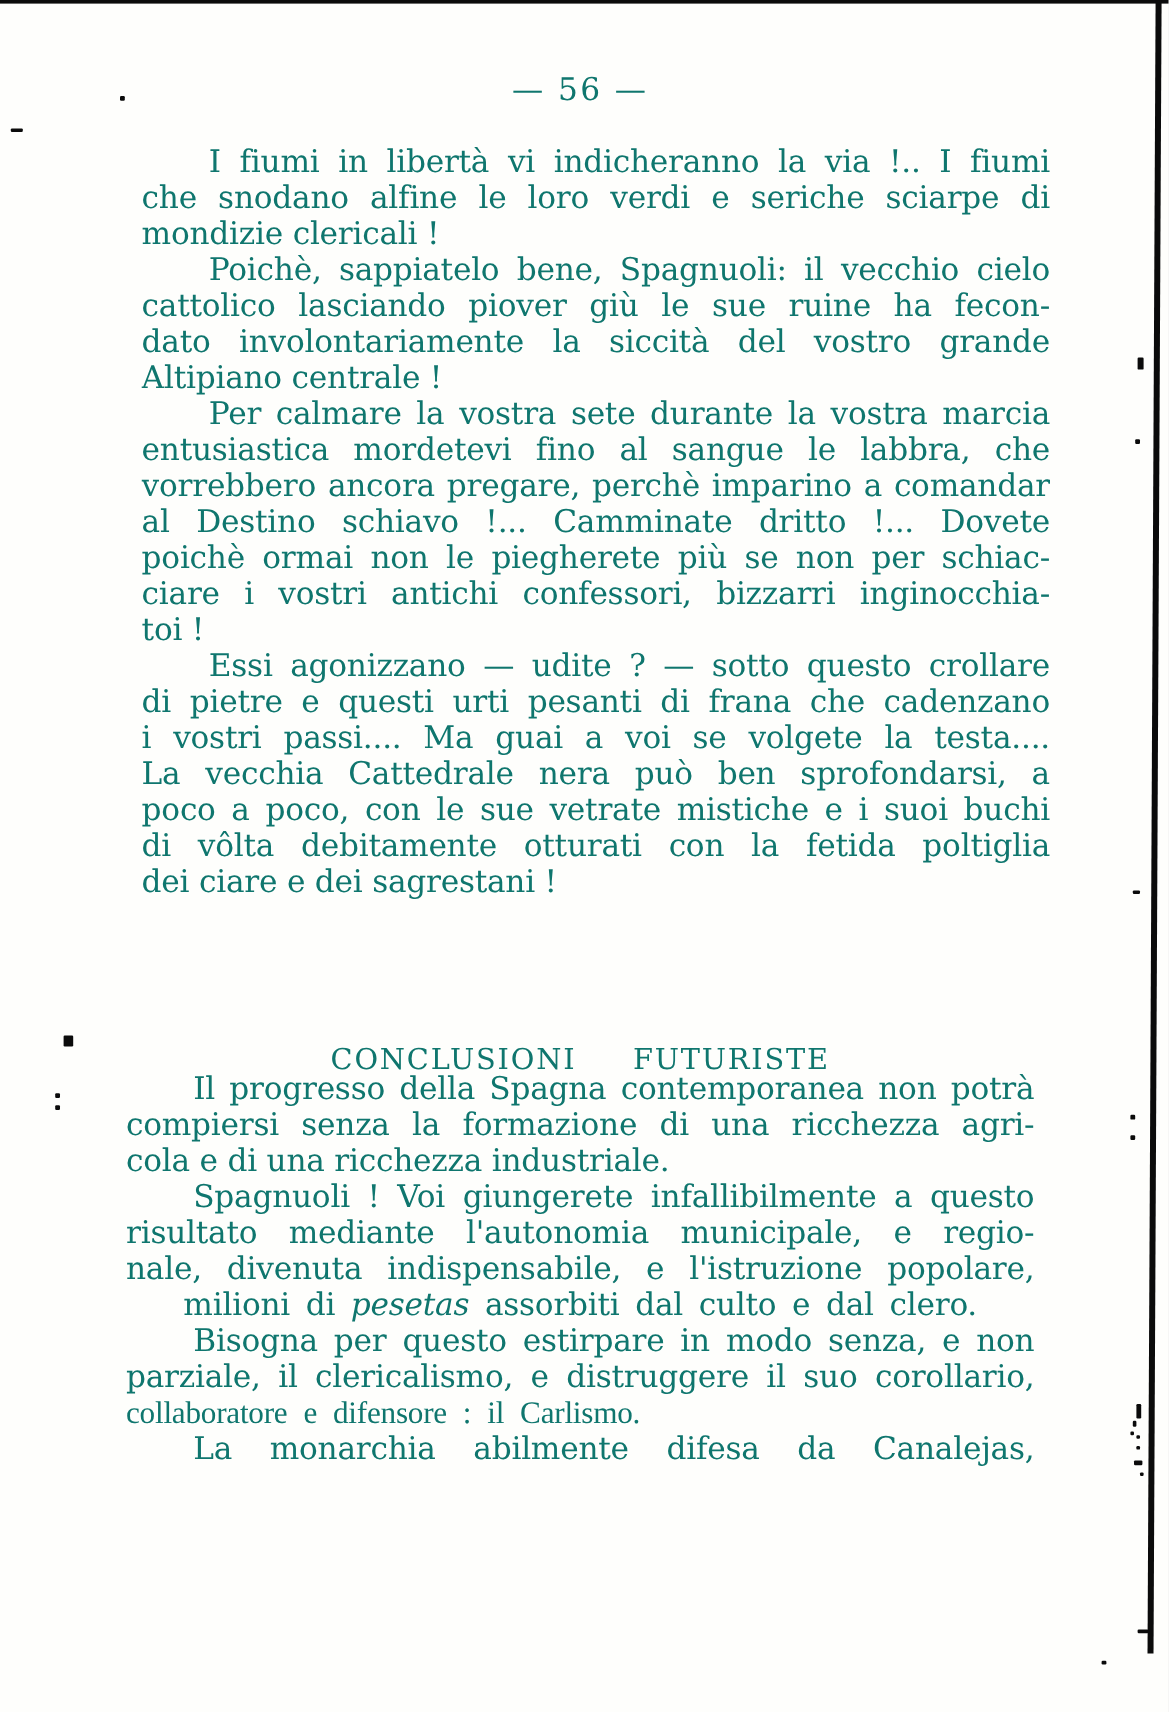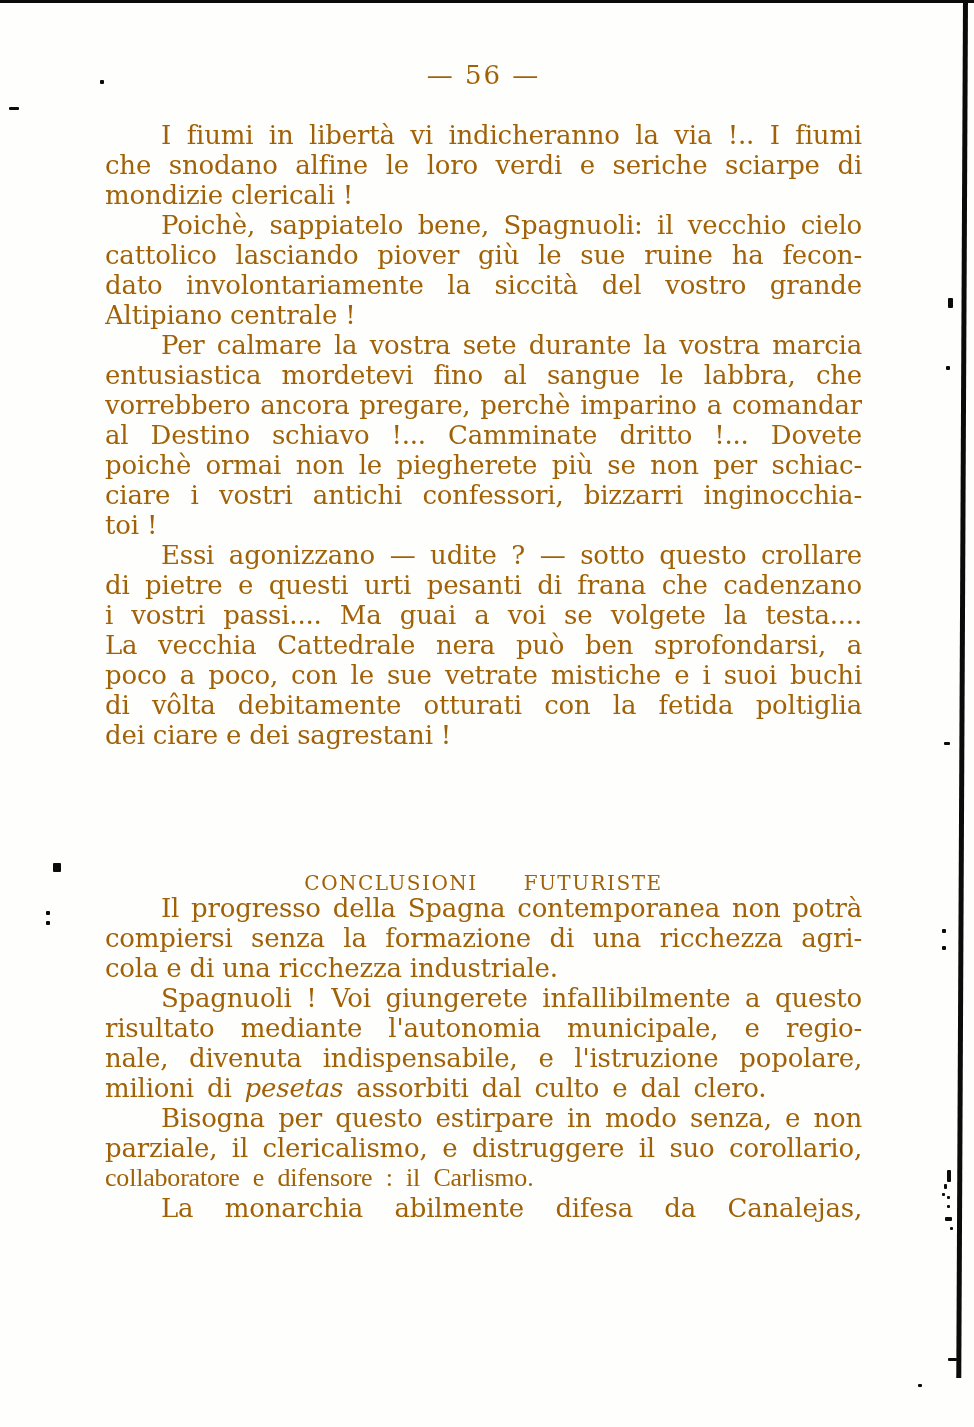--- a/index.html
+++ b/index.html
@@ -3,48 +3,48 @@
 <meta charset="utf-8">
 <style>
   html,body{margin:0;padding:0;background:#e8e8e8;}
   .page{
     position:relative;
     width:974px;height:1427px;
     margin:0 auto;
     background:#fefefc;
     overflow:hidden;
     font-family:"DejaVu Serif", serif;
-    color:#a16207;
+    color:#0f766e;
   }
   .rule-top{
     position:absolute;left:0;top:0;width:974px;height:3px;background:#0b0b0b;
   }
   .rule-right{
     position:absolute;left:963px;top:0;width:5px;height:1378px;background:#0b0b0b;
     transform:rotate(0.28deg);transform-origin:50% 0;
   }
   .pagenum{
     position:absolute;left:105px;top:60px;width:757px;
     text-align:center;font-size:26px;line-height:30px;letter-spacing:2px;
   }
   .textblock{
     position:absolute;left:105px;width:757px;
     font-size:26px;letter-spacing:-0.2px;
   }
-  #block1{top:120px;}
+  #block1{top:120px;margin-left:13px;}
   #block2{top:893px;}
   .line{
     height:30px;line-height:30px;overflow:hidden;
     text-align:left;white-space:normal;
   }
   .line.just{text-align:justify;text-align-last:justify;}
   .line.indent{padding-left:56px;}
   .heading{
     position:absolute;left:105px;top:868px;width:757px;
-    text-align:center;font-size:20px;line-height:30px;
+    text-align:center;font-size:24px;line-height:30px;
     letter-spacing:1.5px;word-spacing:38px;
   }
   .speck{
     position:absolute;background:#0b0b0b;border-radius:1px;
   }
 </style>
 </head>
 <body>
 
 <div class="page">
@@ -79,21 +79,21 @@
 
   <div class="heading">CONCLUSIONI  FUTURISTE</div>
 
   <div class="textblock" id="block2">
       <div class="line indent just"><span>Il progresso della Spagna contemporanea non potrà</span></div>
       <div class="line just"><span>compiersi senza la formazione di una ricchezza agri-</span></div>
       <div class="line"><span>cola e di una ricchezza industriale.</span></div>
       <div class="line indent just"><span>Spagnuoli ! Voi giungerete infallibilmente a questo</span></div>
       <div class="line just"><span>risultato mediante l'autonomia municipale, e regio-</span></div>
       <div class="line just"><span>nale, divenuta indispensabile, e l'istruzione popolare,</span></div>
-      <div class="line" style="word-spacing: 5px;"><span>milioni di </span><i>pesetas</i><span> assorbiti dal culto e dal clero.</span></div>
+      <div class="line" style="word-spacing: 5px; text-align: center;"><span>milioni di </span><i>pesetas</i><span> assorbiti dal culto e dal clero.</span></div>
       <div class="line indent just"><span>Bisogna per questo estirpare in modo senza, e non</span></div>
       <div class="line just"><span>parziale, il clericalismo, e distruggere il suo corollario,</span></div>
       <div class="line" style="word-spacing: 7px; font-family: Liberation Serif, serif;"><span>collaboratore e difensore : il Carlismo.</span></div>
       <div class="line indent just"><span>La monarchia abilmente difesa da Canalejas,</span></div>
     </div>
 <div class="speck" style="left: 100px; top: 80px; width: 4px; height: 4px;"></div>
     <div class="speck" style="left: 9px; top: 107px; width: 10px; height: 3px;"></div>
     <div class="speck" style="left: 53px; top: 863px; width: 8px; height: 9px;"></div>
     <div class="speck" style="left: 46px; top: 911px; width: 4px; height: 4px;"></div>
     <div class="speck" style="left: 46px; top: 921px; width: 4px; height: 4px;"></div>

